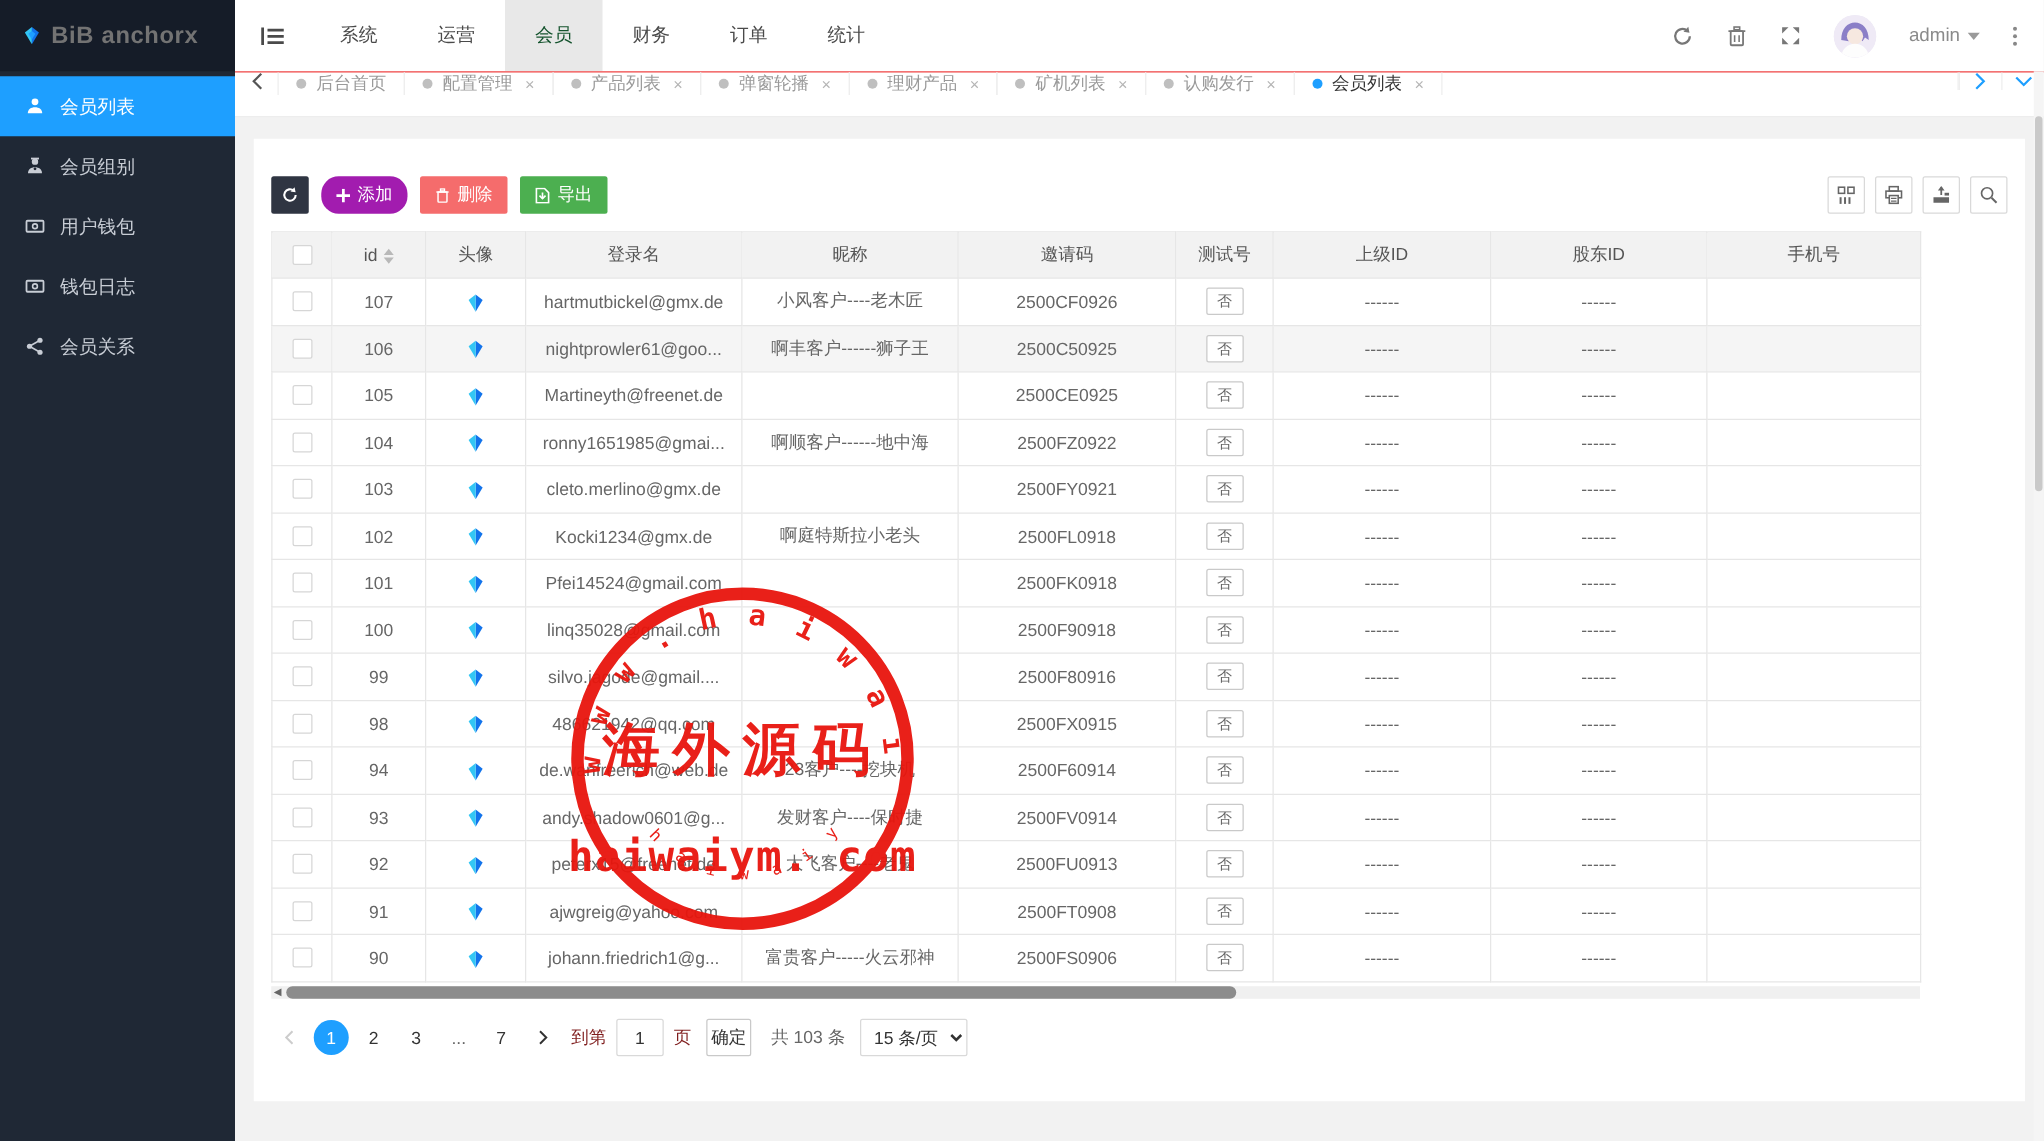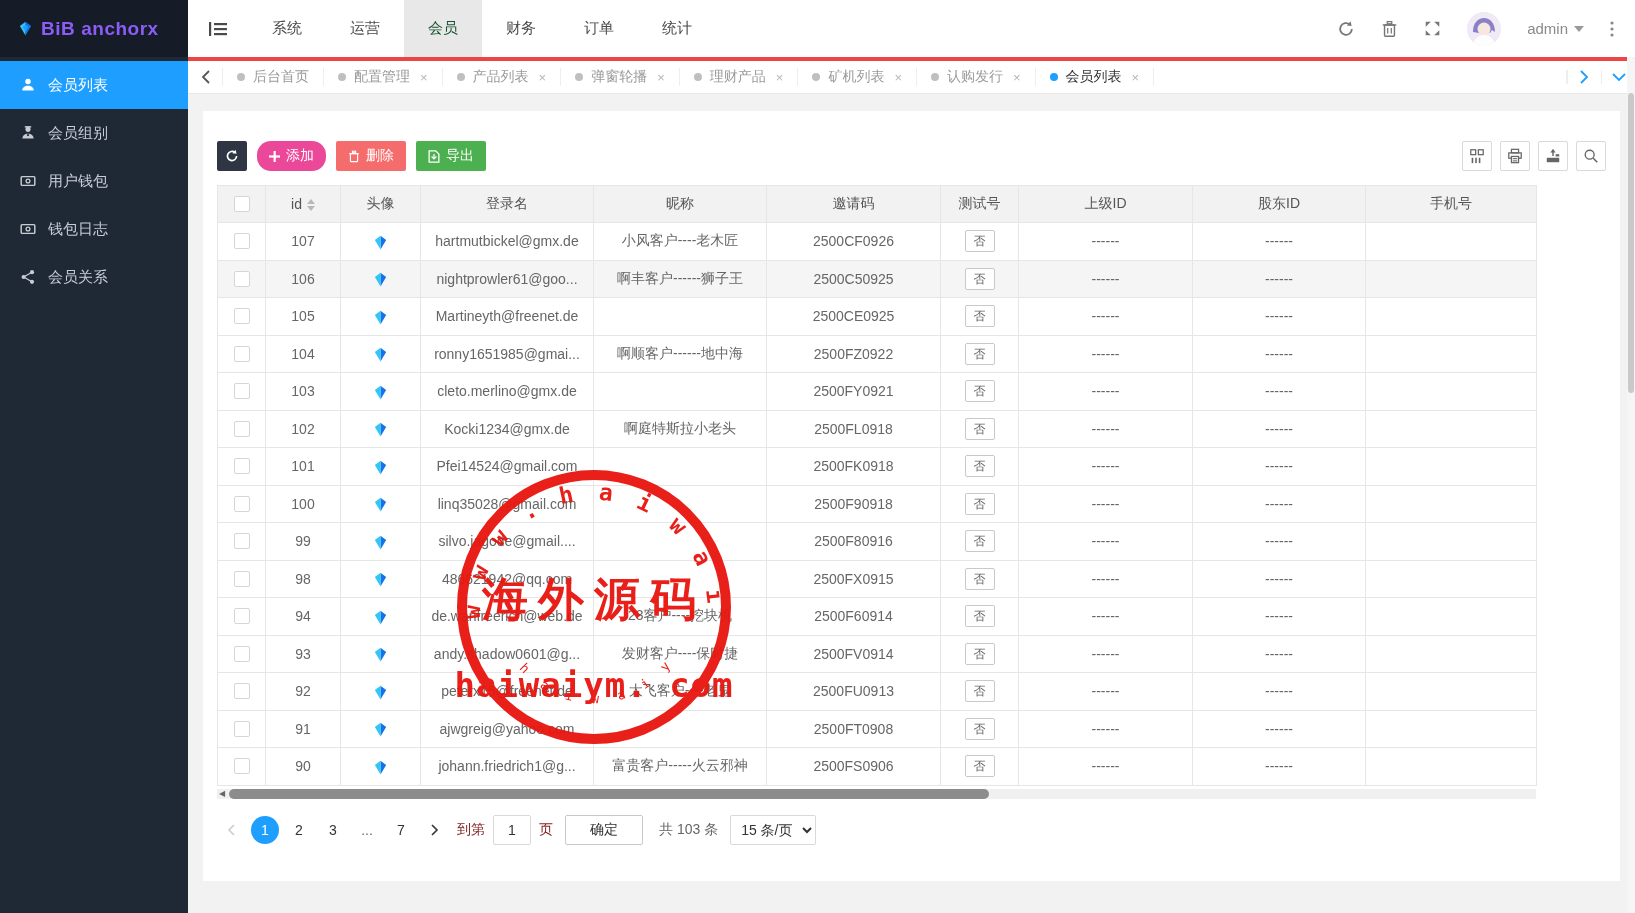--- a/index.html
+++ b/index.html
@@ -3,60 +3,60 @@
 <meta charset="utf-8">
 <style>
   * { margin:0; padding:0; box-sizing:border-box; }
   html,body { width:1635px; height:913px; overflow:hidden; }
   body { font-family:"Liberation Sans","DejaVu Sans",sans-serif; font-size:14px; color:#666; background:#f2f2f2; }
   .page { position:relative; width:1635px; height:913px; display:flex; }
 
   
   .sidebar { width:188px; height:913px; background:#1f2835; flex:none; }
   .logo { height:57px; background:#151c28; display:flex; align-items:center; padding-left:18px; gap:8px; }
-  .logo-text { color:#8b5cf6; font-size:19px; font-weight:bold; letter-spacing:.5px; }
+  .logo-text { color:#737373; font-size:19px; font-weight:bold; letter-spacing:.5px; }
   .logo-text .lt2 { margin-left:6px; font-weight:bold; }
   .side-menu { padding-top:4px; }
   .side-item { height:48px; display:flex; align-items:center; padding-left:20px; gap:12px; color:#c8cdd5; font-size:15px; cursor:pointer; }
   .side-item.active { background:#1E9FFF; color:#fff; }
   .side-item svg { width:16px; height:16px; flex:none; }
 
   
   .main { flex:1; display:flex; flex-direction:column; min-width:0; }
 
   .topbar { height:57px; background:#fff; display:flex; align-items:center; flex:none; }
   .hamburger { width:60px; display:flex; justify-content:center; cursor:pointer; }
   .top-nav { display:flex; align-items:stretch; height:57px; }
   .nav-item { padding:0 24px; display:flex; align-items:center; font-size:15px; color:#4a4a4a; cursor:pointer; }
   .nav-item.active { background:#e8e8e8; color:#14532d; }
   .top-right { margin-left:auto; display:flex; align-items:center; gap:26px; padding-right:21px; }
   .icon-btn { cursor:pointer; display:flex; align-items:center; }
   .avatar { width:34px; height:34px; border-radius:50%; overflow:hidden; background:#ece8f4; flex:none; cursor:pointer; }
   .admin-wrap { display:flex; align-items:center; gap:6px; cursor:pointer; color:#8a8a8a; font-size:15px; }
 
   
-  .tabbar { height:37px; background:#fff; border-top:4px solid #ef4444; border-bottom:1px solid #e8e8e8; display:flex; align-items:center; flex:none; }
+  .tabbar { height:37px; background:#fff; border-top:1px solid #ef4444; border-bottom:1px solid #e8e8e8; display:flex; align-items:flex-start; flex:none; }
   .tab-arrow { width:34px; display:flex; align-items:center; justify-content:center; color:#666; cursor:pointer; flex:none; }
   .tabs { display:flex; align-items:stretch; flex:1; min-width:0; }
   .tab { padding:0 14px; display:flex; align-items:center; gap:8px; font-size:14px; color:#9a9a9a; border-left:1px solid #eee; border-right:1px solid #eee; margin-right:-1px; cursor:pointer; white-space:nowrap; }
   .tab .dot { width:8px; height:8px; border-radius:50%; background:#bfbfbf; flex:none; }
   .tab.active { color:#333; }
   .tab.active .dot { background:#1E9FFF; }
   .tab .close { color:#b5b5b5; font-size:13px; margin-left:2px; cursor:pointer; }
   .tab-right { margin-left:auto; display:flex; border-left:1px solid #eee; }
   .tab-right .tab-arrow { border-left:1px solid #eee; }
 
   
   .content { flex:1; background:#f2f2f2; padding:17px 15px; overflow:hidden; }
   .card { background:#fff; height:770px; padding:14px; position:relative; }
 
   .toolbar { display:flex; align-items:center; margin:16px 0 14px; }
   .btn { display:inline-flex; align-items:center; gap:6px; height:30px; padding:0 12px; border-radius:2px; color:#fff; font-size:14px; cursor:pointer; margin-right:10px; border:none; }
   .btn-dark { background:#2F3542; width:30px; padding:0; justify-content:center; }
-  .btn-blue { background:#ec4899;border-radius:14px; }
+  .btn-blue { background:#a21caf;border-radius:14px; }
   .btn-red { background:#F56C6C;text-align:center; }
   .btn-green { background:#4CAF50; }
   .toolbar-right { margin-left:auto; display:flex; gap:8px; }
   .tool-sq { width:30px; height:30px; border:1px solid #d9d9d9; border-radius:2px; background:#fff; display:flex; align-items:center; justify-content:center; cursor:pointer; }
 
   
   table { border-collapse:collapse; table-layout:fixed; width:1319px; }
   th, td { border:1px solid #e6e6e6; text-align:center; font-weight:normal; overflow:hidden; white-space:nowrap; text-overflow:ellipsis; }
   thead th { background:#f2f2f2; height:37px; color:#555; font-size:14px; }
   tbody td { height:37.5px; color:#666; font-size:14px; background:#fff; }
@@ -76,21 +76,21 @@
 
   
   .pagination { display:flex; align-items:center; margin-top:16px; gap:6px; color:#666; }
   .pg-arrow { width:28px; height:28px; display:flex; align-items:center; justify-content:center; cursor:pointer; color:#333; }
   .pg-arrow.disabled { color:#ccc; cursor:default; }
   .pg-num { min-width:28px; height:28px; display:flex; align-items:center; justify-content:center; border-radius:50%; cursor:pointer; color:#333; font-size:14px; }
   .pg-num.current { background:#1E9FFF; color:#fff; }
   .pg-num.dots { cursor:default; color:#666; }
   .pg-label { color:#7f1d1d; margin:4px 2px; }
   .pg-input { width:38px; height:30px; border:1px solid #d9d9d9; border-radius:2px; text-align:center; font-size:14px; color:#333; font-family:inherit; }
-  .pg-confirm { height:30px; padding:0 24px; background:#fff; border:1px solid #c9c9c9; border-radius:2px; font-size:14px; color:#333; cursor:pointer; font-family:inherit; margin:0 4px; }
+  .pg-confirm { height:30px; padding:0 3px; background:#fff; border:1px solid #c9c9c9; border-radius:2px; font-size:14px; color:#333; cursor:pointer; font-family:inherit; margin:0 4px; }
   .pg-total { margin:0 6px; color:#666; }
   .pg-select { height:30px; border:1px solid #d9d9d9; border-radius:2px; font-size:14px; color:#333; padding:0 6px; font-family:inherit; background:#fff; cursor:pointer; }
 
   
   .stamp { position:absolute; left:450px; top:463px; width:288px; height:288px; z-index:20; pointer-events:none; opacity:.95; }
 
   
   .vscroll { position:absolute; right:0; top:57px; width:8px; height:856px; background:#f5f5f5; z-index:30; }
   .v-thumb { position:absolute; top:36px; left:1px; width:6px; height:300px; background:#c9c9c9; border-radius:3px; cursor:grab; }
 </style>

